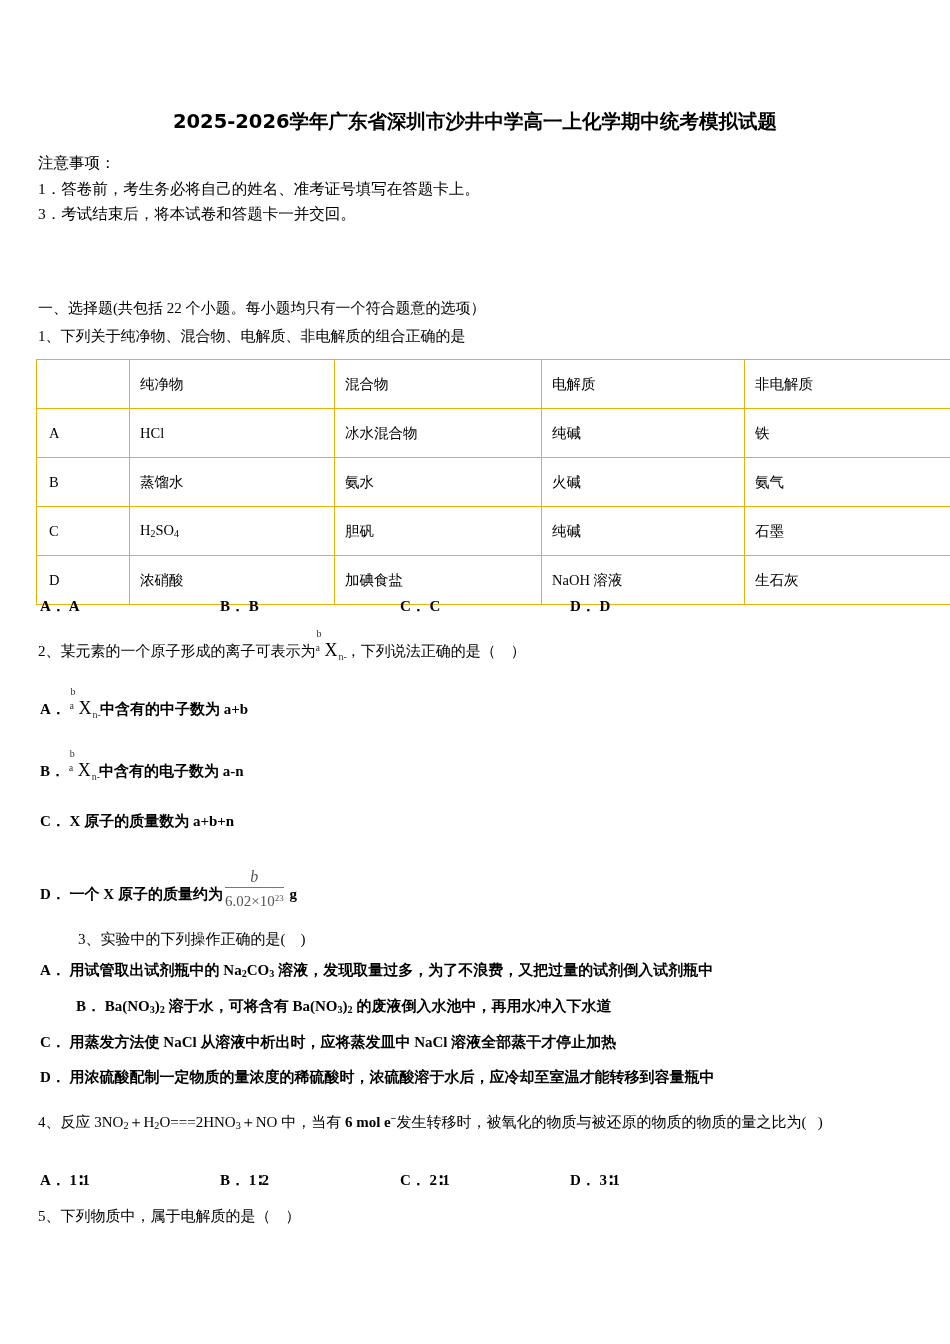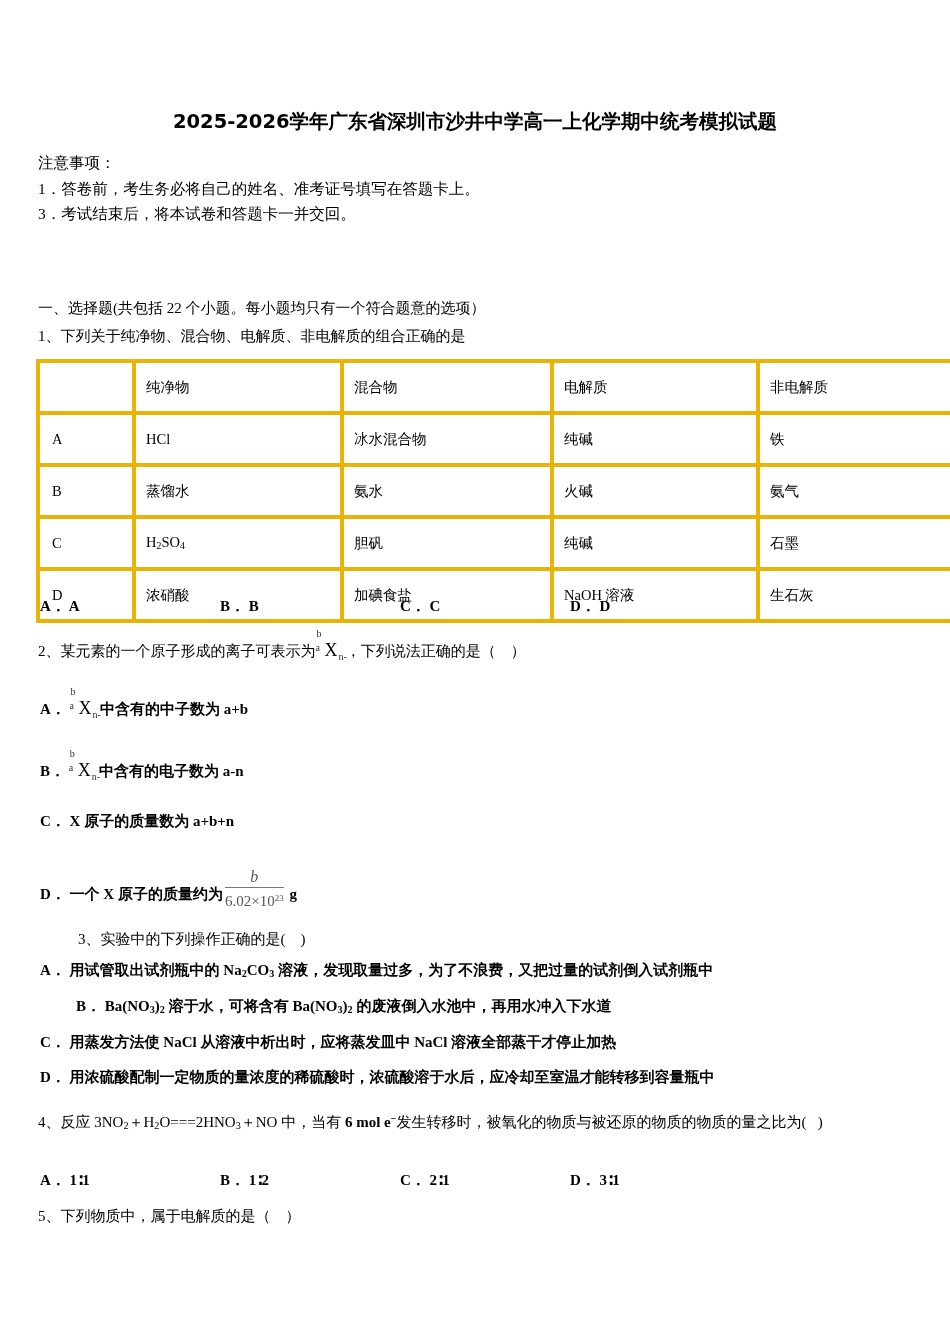--- a/index.html
+++ b/index.html
@@ -75,21 +75,21 @@
   table.qtable {
     position: absolute;
     left: 36px;
     top: 359px;
     width: 860px;
     border-collapse: collapse;
     table-layout: fixed;
     font-size: 14.5px;
   }
   table.qtable td {
-    border: 4px solid #eab308;
+    border: 1px solid #eab308;
     height: 48px;
     padding: 0 0 0 10px;
     vertical-align: middle;
     font-family: "Liberation Serif", "DejaVu Serif", serif;
   }
   table.qtable td.c0 { width: 80px; padding-left: 12px; }
   table.qtable td.c1 { width: 194px; }
   table.qtable td.c2 { width: 196px; }
   table.qtable td.c3 { width: 192px; }
   table.qtable td.c4 { width: 198px; }

